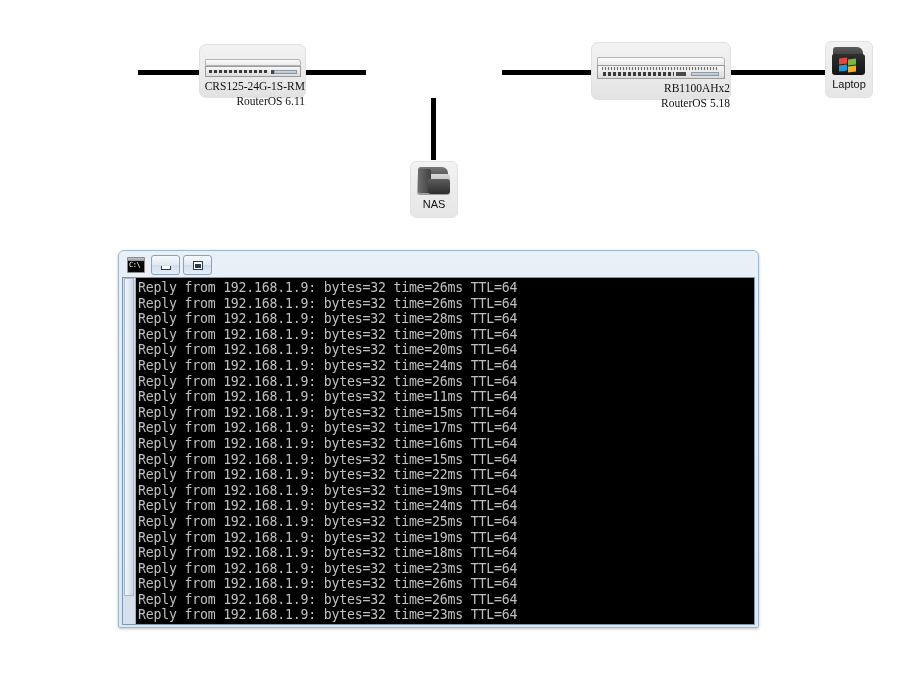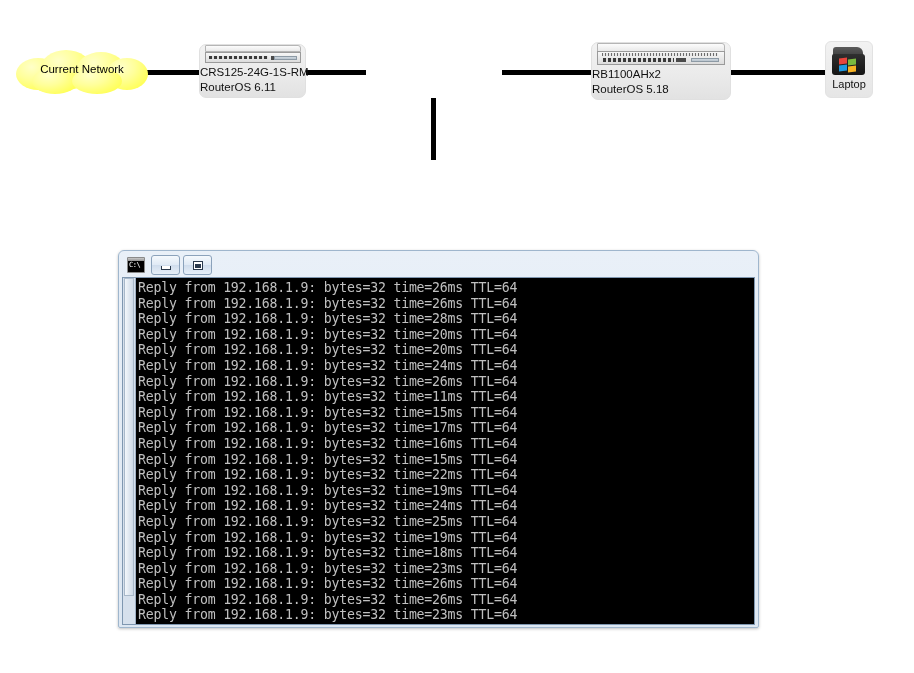--- a/index.html
+++ b/index.html
@@ -49,23 +49,24 @@
     z-index: 5;
     white-space: nowrap;
   }
 
   
   .node {
     position: absolute;
     border-radius: 7px;
     background: linear-gradient(to bottom, #f2f2f2 0%, #ebebeb 55%, #e2e2e2 100%);
     border: 1px solid #e0e0e0;
-    text-align: left;
-    box-sizing: border-box;
-    padding-top: 0;
+    text-align: right;
+    box-sizing: border-box;
+    padding-top: 14px;
+    font-family: Liberation Serif, serif;
   }
   .node .caption {
     font-size: 11.5px;
     color: #111;
     line-height: 15px;
     white-space: nowrap;
   }
 
   
   .chassis {
@@ -304,29 +305,20 @@
 <body>
 
 <div id="diagram">
 
   <div class="link h" style="left:138px; top:70px;  width:68px;"></div>
   <div class="link h" style="left:305px; top:70px;  width:61px;"></div>
   <div class="link h" style="left:502px; top:70px; width:90px;"></div>
   <div class="link h" style="left:730px; top:70px;  width:96px;"></div>
   <div class="link v" style="left:431px; top:98px;  height:62px;"></div>
 
-  <div class="cloud">
-    <div class="cloud-lobe" style="left:2px;  top:8px;  width:44px; height:32px;"></div>
-    <div class="cloud-lobe" style="left:26px; top:0px;  width:52px; height:40px;"></div>
-    <div class="cloud-lobe" style="left:62px; top:2px;  width:50px; height:38px;"></div>
-    <div class="cloud-lobe" style="left:92px; top:8px;  width:42px; height:32px;"></div>
-    <div class="cloud-lobe" style="left:18px; top:18px; width:46px; height:26px;"></div>
-    <div class="cloud-lobe" style="left:58px; top:18px; width:50px; height:26px;"></div>
-    <div class="cloud-label">Current Network</div>
-  </div>
 
   <div class="node" style="left:199px; top:44px; width:107px; height:54px;">
     <div class="chassis" style="width:96px; height:18px;">
       <div class="top-face"></div>
       <div class="front-face">
         <div class="ports"></div>
         <div class="blk" style="left:70%; top:30%; width:9%; height:44%;"></div>
         <div class="brandplate"></div>
       </div>
     </div>
@@ -356,20 +348,29 @@
       <div class="win7">
         <div class="pane p1"></div>
         <div class="pane p2"></div>
         <div class="pane p3"></div>
         <div class="pane p4"></div>
       </div>
     </div>
     <div class="caption">Laptop</div>
   </div>
 
+  <div class="icon-node" style="left:410px; top:161px; height:57px;">
+    <div class="folder grey">
+      <div class="back"></div>
+      <div class="body"></div>
+      <div class="drive"></div>
+      <div class="flap"></div>
+    </div>
+    <div class="caption">NAS</div>
+  </div>
 </div>
 
 <div id="cmdwin">
 
   <div class="titlebar">
     <div class="cmd-icon">
       <div class="bar"></div>
       <div class="prompt">C:\</div>
     </div>
     <div class="win-buttons">

